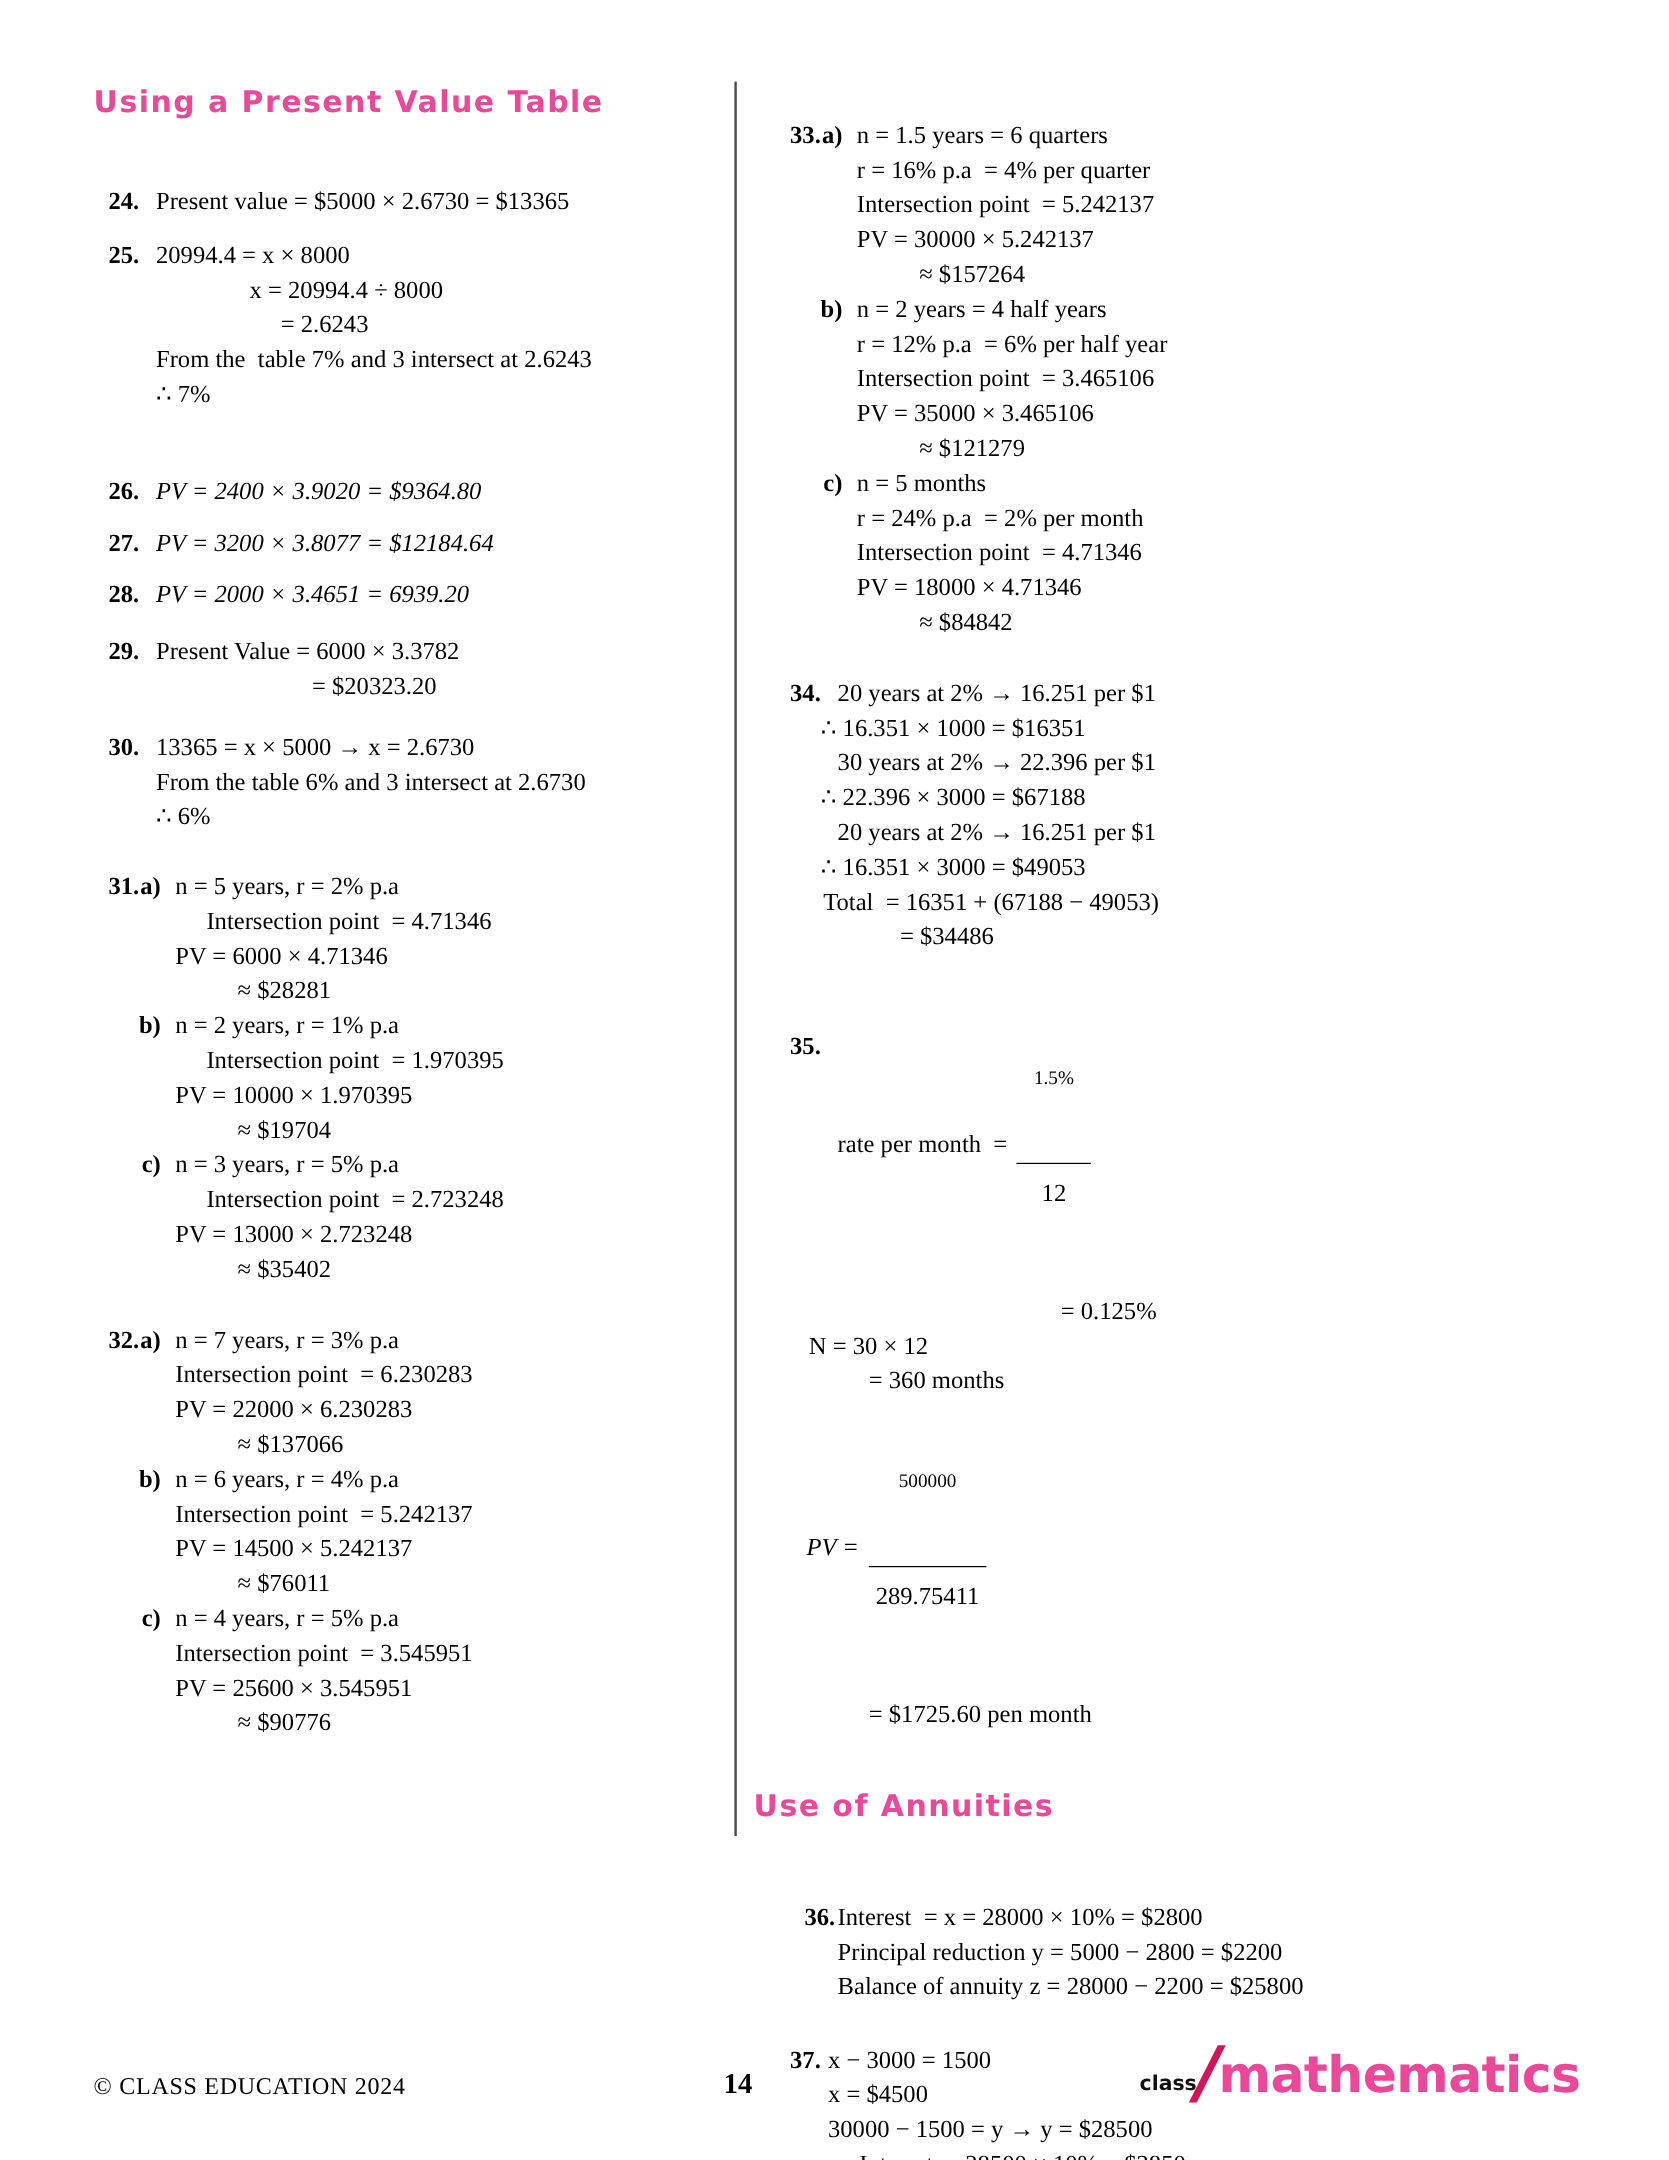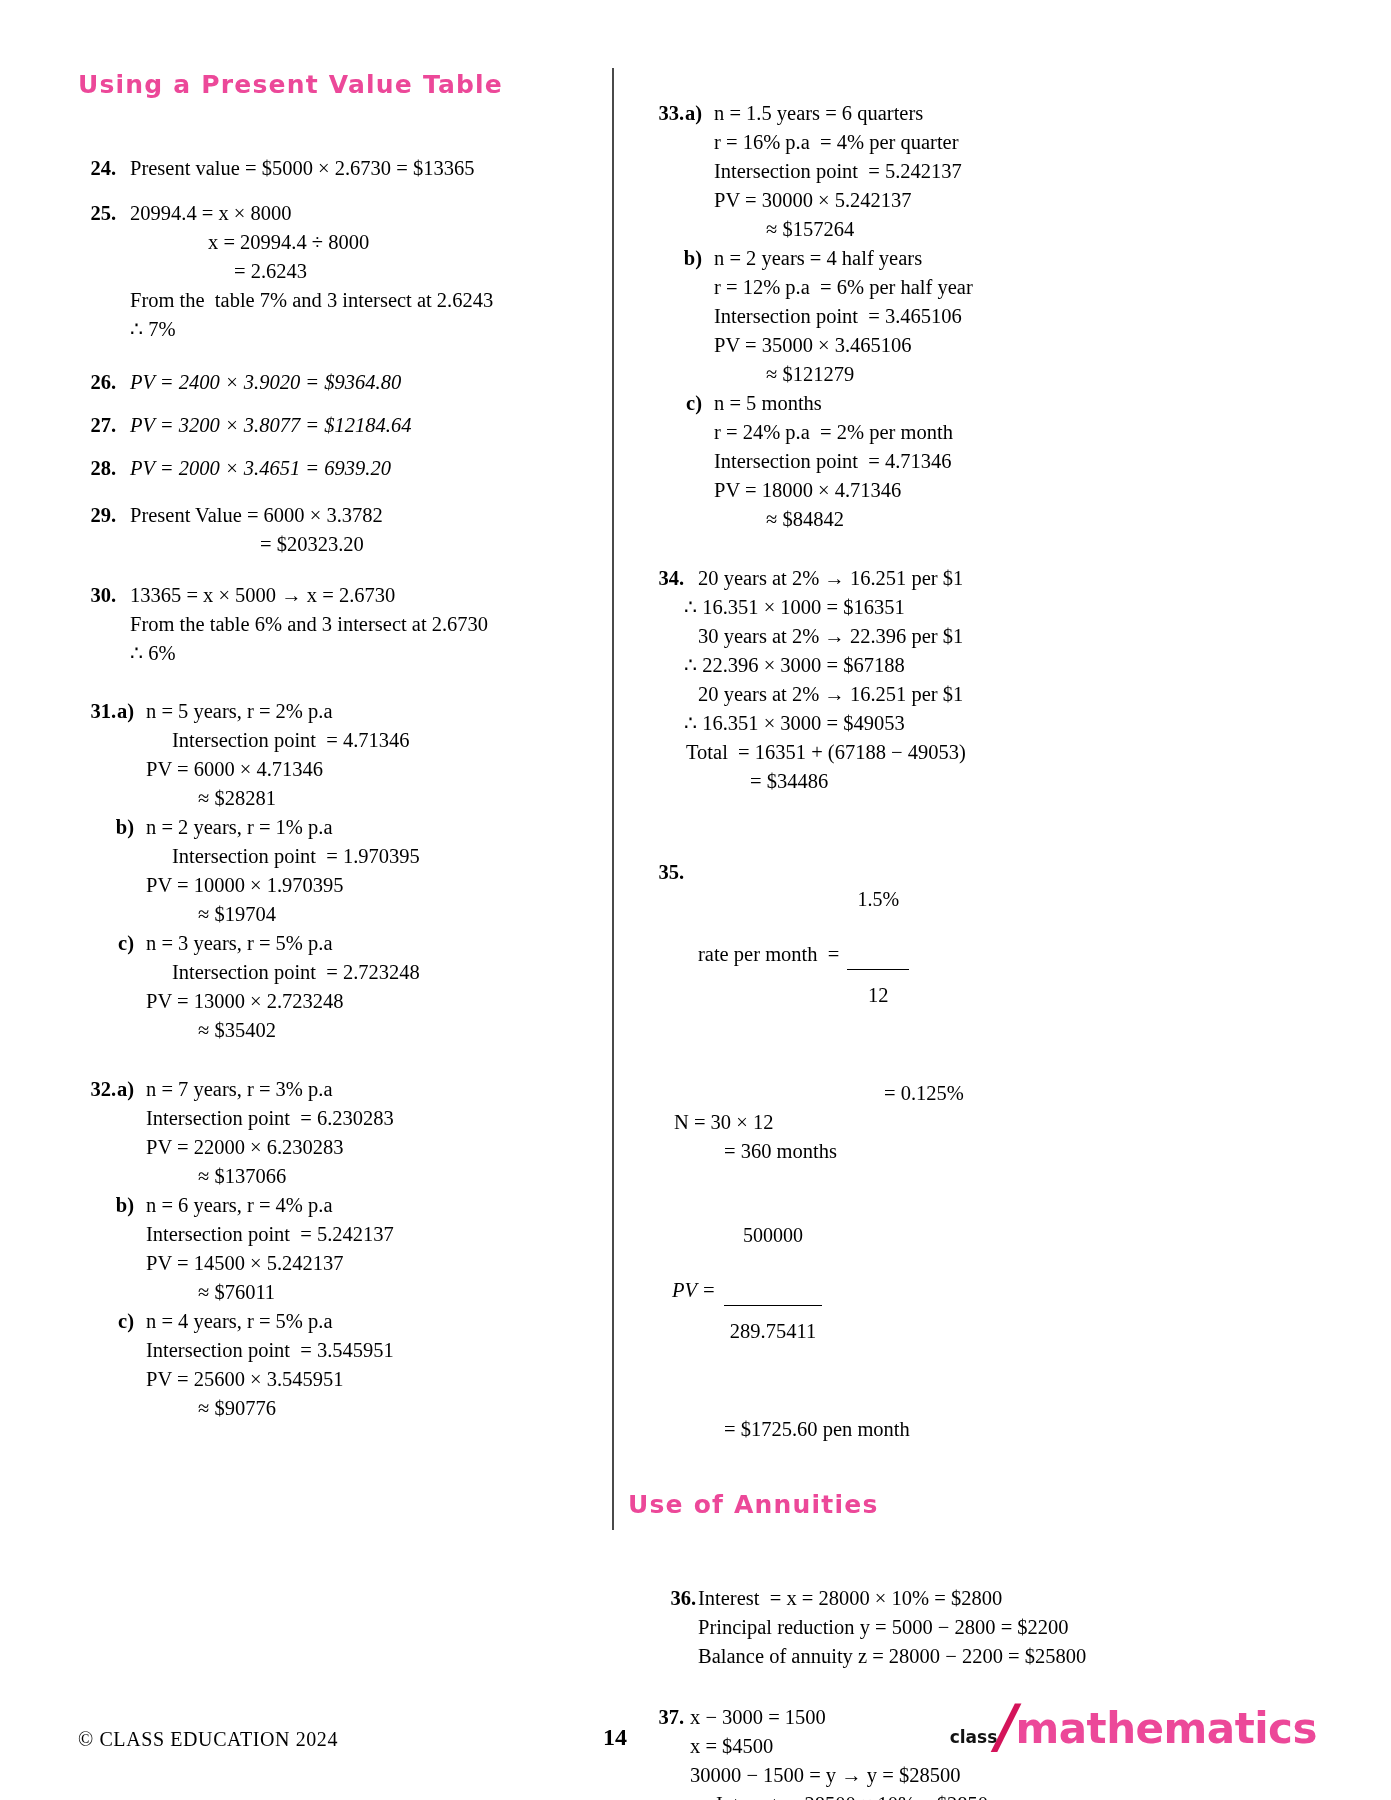--- a/index.html
+++ b/index.html
@@ -104,21 +104,21 @@
   .frac {
     display: inline-block;
     vertical-align: middle;
     text-align: center;
     position: relative;
     top: -1px;
     margin: 0 3px;
   }
   .frac .num {
     display: block;
-    font-size: 20px;
+    font-size: 16px;
     line-height: 24px;
     padding: 0 6px;
   }
   .frac .den {
     display: block;
     font-size: 20.5px;
     line-height: 24px;
     padding: 13px 6px;
     border-top: 1.6px solid #000;
   }
@@ -213,21 +213,21 @@
       <div class="qnum">25.</div>
       <div class="body-lines">
         <div class="line">20994.4 = x × 8000</div>
         <div class="line i3">x = 20994.4 ÷ 8000</div>
         <div class="line i4">= 2.6243</div>
         <div class="line">From the  table 7% and 3 intersect at 2.6243</div>
         <div class="line">∴ 7%</div>
       </div>
     </div>
 
-    <div class="problem" style="margin-top:24px">
+    <div class="problem" style="margin-top:52px">
       <div class="qnum">26.</div>
       <div class="body-lines">
         <div class="line it">PV = 2400 × 3.9020 = $9364.80</div>
       </div>
     </div>
 
     <div class="problem" style="margin-top:14px">
       <div class="qnum">27.</div>
       <div class="body-lines">
         <div class="line it">PV = 3200 × 3.8077 = $12184.64</div>

